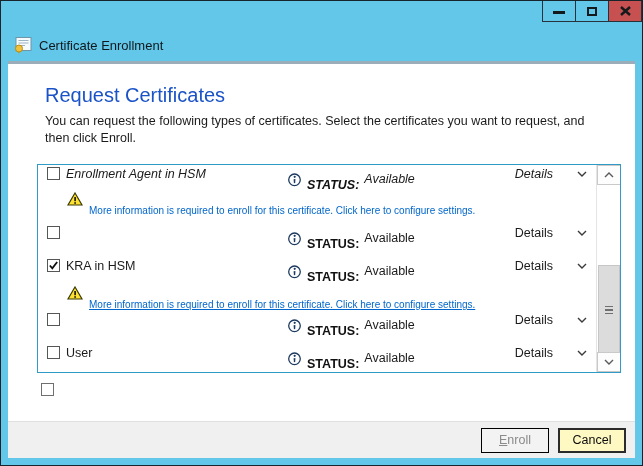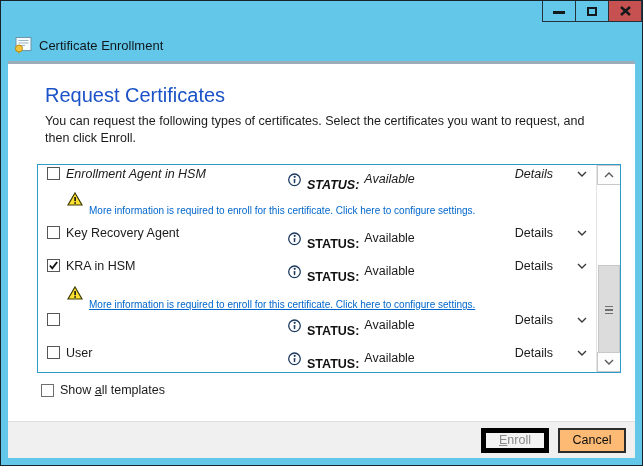--- a/index.html
+++ b/index.html
@@ -63,22 +63,22 @@
   
   .show-all{position:absolute;left:33px;top:322px;display:flex;align-items:center;gap:6px;font-size:12.5px;color:#1b1b1b;}
   .show-all .cb{position:static;border-color:#6f6f6f;}
   .mnemonic{text-decoration:underline;}
   
   .footer{
     position:absolute;left:0;right:0;bottom:0;height:37px;background:var(--footer-bg,#f0f0f0);
     border-top:1px solid #dfdfdf;display:flex;align-items:center;justify-content:flex-end;gap:9px;padding-right:9px;
   }
   .btn{width:68px;height:25px;font-size:12.5px;display:flex;align-items:center;justify-content:center;}
-  .btn.disabled{background:#f3f3f3;border:5px solid #000000;color:#8a8a8a;}
-  .btn.default{background:#fdba74;border:2px solid #2b2b2b;color:#0d0d0d;cursor:pointer;}
+  .btn.disabled{background:#f3f3f3;border:1px solid #000000;color:#8a8a8a;}
+  .btn.default{background:#fef9c3;border:2px solid #2b2b2b;color:#0d0d0d;cursor:pointer;}
 </style>
 </head>
 <body>
 
 <div class="window">
 
   <div class="titlebar">
     <svg class="title-icon" viewBox="0 0 18 17">
       <rect x="2" y="0.5" width="15" height="13" fill="#f6fbfd" stroke="#6f95a8" stroke-width="1"></rect>
       <line x1="4.5" y1="3.5" x2="14.5" y2="3.5" stroke="#9db4c2" stroke-width="1"></line>
@@ -134,21 +134,20 @@
         <svg class="warn-icon" width="16" height="14" viewBox="0 0 16 14">
             <polygon points="8,1 15,13 1,13" fill="#ffe132" stroke="#3a3a00" stroke-width="1.2"></polygon>
             <rect x="7.3" y="5" width="1.6" height="4.2" fill="#111"></rect>
             <rect x="7.3" y="10.2" width="1.6" height="1.6" fill="#111"></rect>
           </svg>
         <a class="warn-text">More information is required to enroll for this certificate. Click here to configure settings.</a>
       </div>
 
       <div class="row" style="top:60px;">
         <span class="cb"></span>
-        <span class="row-label">Key Recovery Agent</span>
         <span class="status">
           <svg width="15" height="15" viewBox="0 0 15 15">
               <circle cx="7.5" cy="7.8" r="5.8" fill="none" stroke="#1d3a5f" stroke-width="1.3"></circle>
               <circle cx="7.7" cy="4.8" r="1.1" fill="#1d3a5f"></circle>
               <path d="M6.6 7.2 L8.4 7 L8.2 11 L6.9 11.2" fill="#1d3a5f"></path>
             </svg>
           <b>STATUS:</b>
           <span>Available</span>
         </span>
         <span class="details">
@@ -243,21 +242,20 @@
         <div class="sb-btn down">
           <svg width="10" height="6" viewBox="0 0 10 6">
               <path d="M1 1 L5 5 L9 1" stroke="#5a5a5a" stroke-width="1.4" fill="none"></path>
             </svg>
         </div>
       </div>
     </div>
 
     <div class="show-all">
       <span class="cb"></span>
-      <span><span>Show </span><span class="mnemonic">a</span><span>ll templates</span></span>
     </div>
 
     <div class="footer">
       <button class="btn disabled">
           <span><span class="mnemonic">E</span><span>nroll</span></span>
         </button>
       <button class="btn default">
           <span>Cancel</span>
         </button>
     </div>

